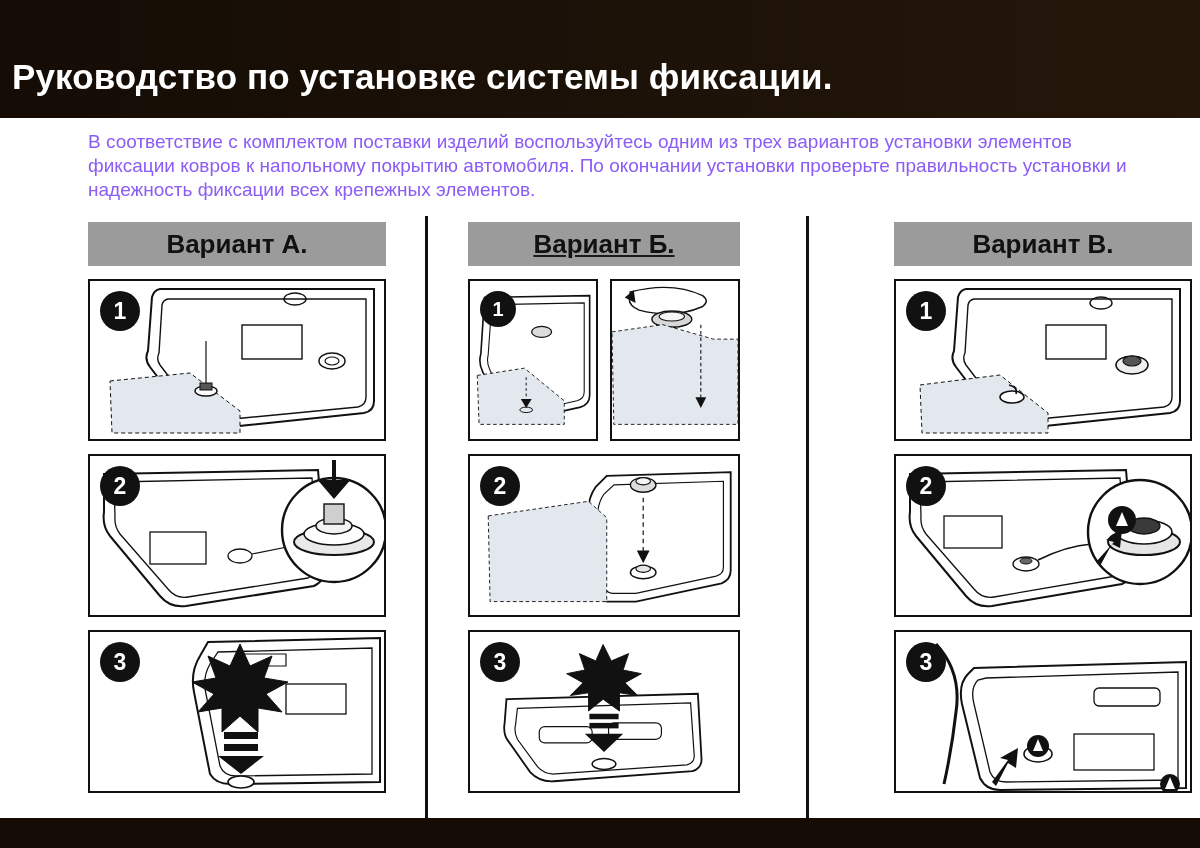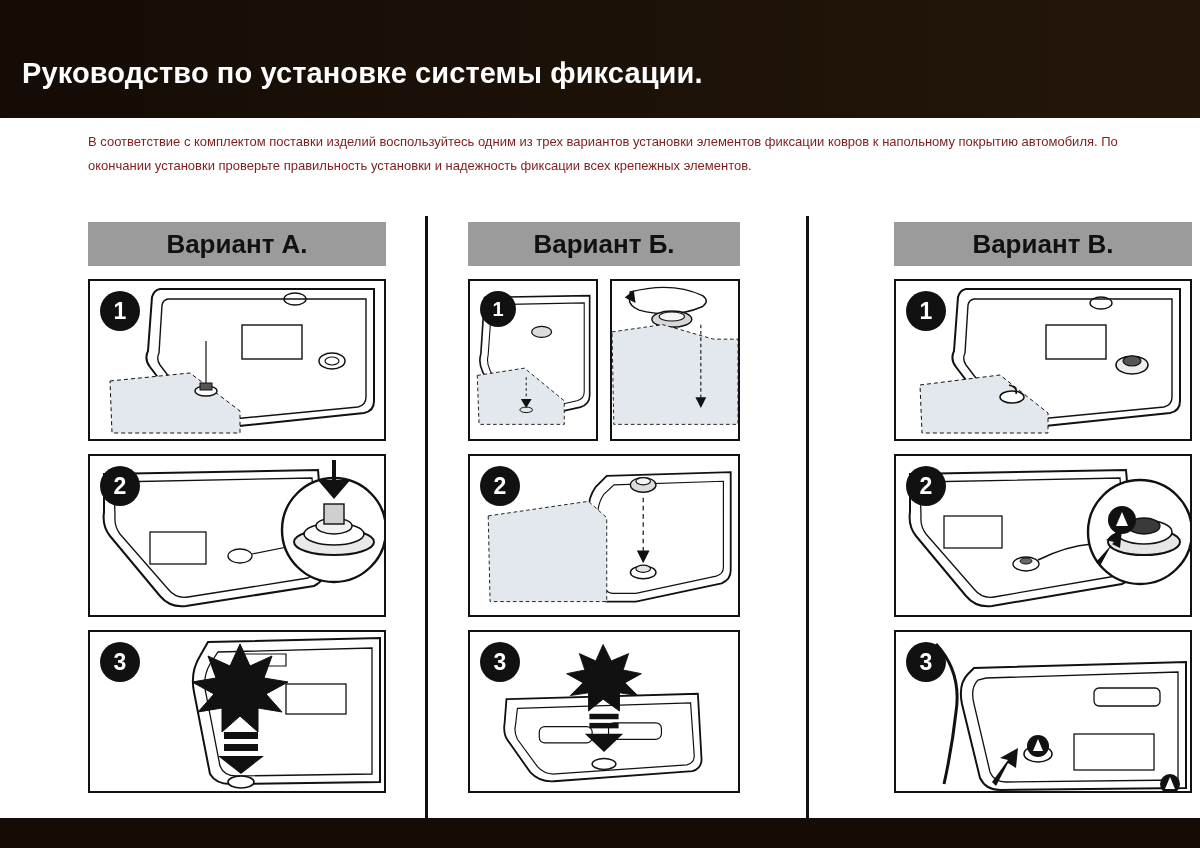--- a/index.html
+++ b/index.html
@@ -26,64 +26,64 @@
   .top-band {
     position: absolute;
     left: 0; top: 0;
     width: 1200px;
     height: 118px;
     background: #1a1006;
     background: linear-gradient(90deg, #140c05 0%, #1d1208 55%, #241609 100%);
   }
   .top-band .title {
     position: absolute;
-    left: 22px;
+    left: 12px;
     top: 57px;
-    font-size: 29px;
+    font-size: 35px;
     font-weight: 700;
     color: #ffffff;
     letter-spacing: 0.1px;
     white-space: nowrap;
   }
   
   .bottom-band {
     position: absolute;
     left: 0; bottom: 0;
     width: 1200px;
     height: 30px;
     background: #140c05;
   }
   
   .intro {
     position: absolute;
     left: 88px;
     top: 130px;
     width: 1050px;
-    font-size: 13px;
+    font-size: 19px;
     line-height: 24px;
-    color: #7f1d1d;
+    color: #8b5cf6;
   }
   
   .col-sep {
     position: absolute;
     width: 3px;
     background: #111111;
     top: 216px;
     height: 604px;
   }
   .col-sep.s1 { left: 425px; }
   .col-sep.s2 { left: 806px; }
 
   
   .variant {
     position: absolute;
     top: 222px;
   }
   .variant.a { left: 88px;  width: 298px; }
-  .variant.b { left: 468px; width: 272px; }
+  .variant.b { left: 468px; width: 272px; text-decoration: underline; }
   .variant.c { left: 849px; width: 298px; padding-left: 45px; }
 
   .variant-head {
     height: 44px;
     background: #9b9b9b;
     display: flex;
     align-items: center;
     justify-content: center;
     color: #111;
     font-size: 26px;

